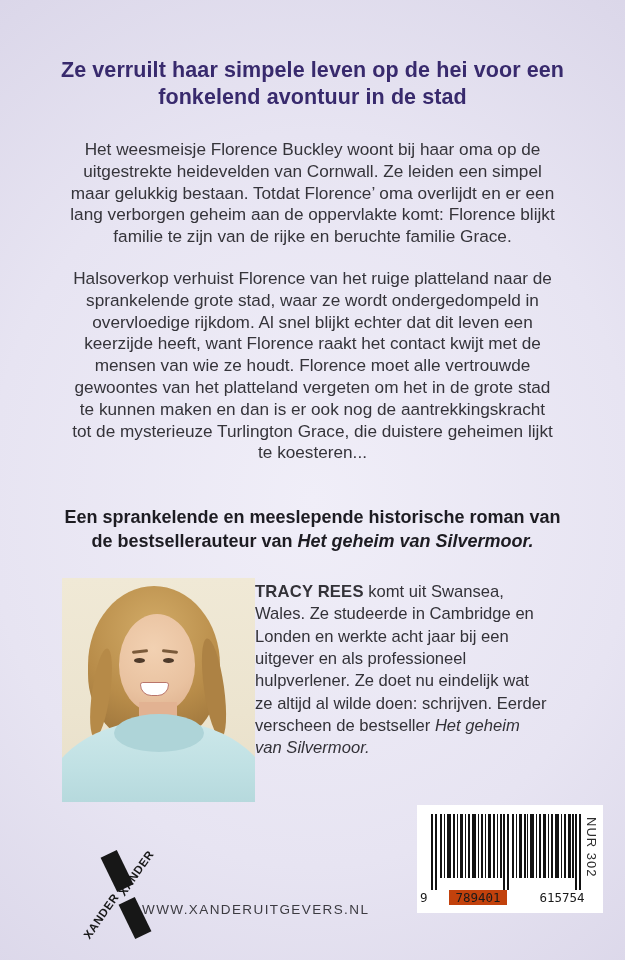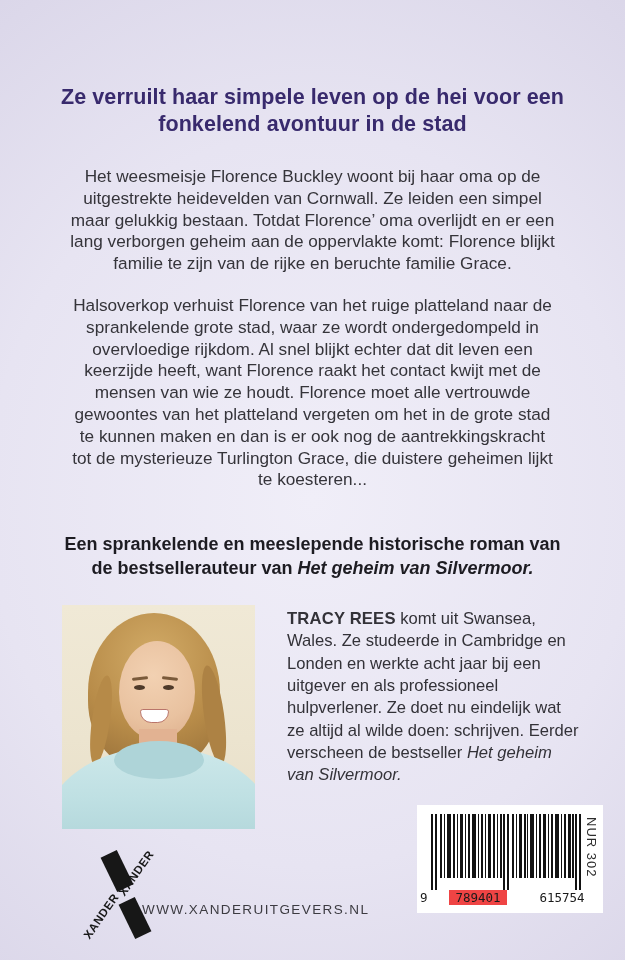--- a/index.html
+++ b/index.html
@@ -14,21 +14,21 @@
     overflow: hidden;
     background:
       radial-gradient(ellipse 115% 85% at 50% 52%, #f0eef8 0%, #e7e4f2 45%, #dcd8ea 72%, #d2cee2 100%);
     color: #35343a;
   }
 
   
   .headline {
     width: 535px;
     margin: 0 auto;
-    padding-top: 84px;
+    padding-top: 57px;
     text-align: center;
     font-size: 21.5px;
     line-height: 27px;
     font-weight: bold;
     color: #382a6d;
     letter-spacing: 0.1px;
   }
 
   
   .para {
@@ -109,21 +109,20 @@
     background: linear-gradient(180deg, #cde8ea 0%, #bfe0e3 55%, #b3d7db 100%);
   }
   .photo .cowl {
     position: absolute; left: 52px; top: 136px; width: 90px; height: 38px;
     border-radius: 50%;
     background: #aed4d8;
   }
 
   .bio {
     width: 296px;
-    margin-left: 32px;
     padding-top: 3px;
     font-size: 16.6px;
     line-height: 22.3px;
     color: #333238;
     text-align: left;
   }
   .bio .author-name { font-weight: bold; letter-spacing: 0.2px; }
   .bio .italic { font-style: italic; }
 
   
@@ -154,21 +153,21 @@
     width: 186px; height: 108px;
     background: #ffffff;
   }
   .barcode-bars { position: absolute; left: 14px; top: 9px; }
   .barcode-digits {
     position: absolute; left: 0; top: 85px; width: 166px; height: 18px;
     font-family: "DejaVu Sans Mono", monospace;
     font-size: 12.5px; color: #1a1a1a;
   }
   .barcode-digits .d0 { position: absolute; left: 3px; }
-  .barcode-digits .d1 { position: absolute; left: 32px; width: 58px; text-align: center; background: #ef4444; }
+  .barcode-digits .d1 { position: absolute; left: 32px; width: 58px; text-align: center; background: #c2410c; }
   .barcode-digits .d2 { position: absolute; left: 116px; width: 58px; text-align: center; background: #fff; }
   .nur {
     position: absolute; right: 4px; top: 12px;
     writing-mode: vertical-rl;
     font-size: 13px; color: #2c2c2c; letter-spacing: 1px;
     white-space: nowrap;
   }
 </style>
 </head>
 <body>

